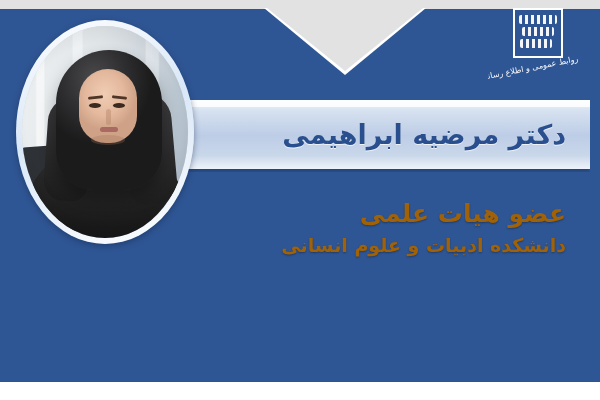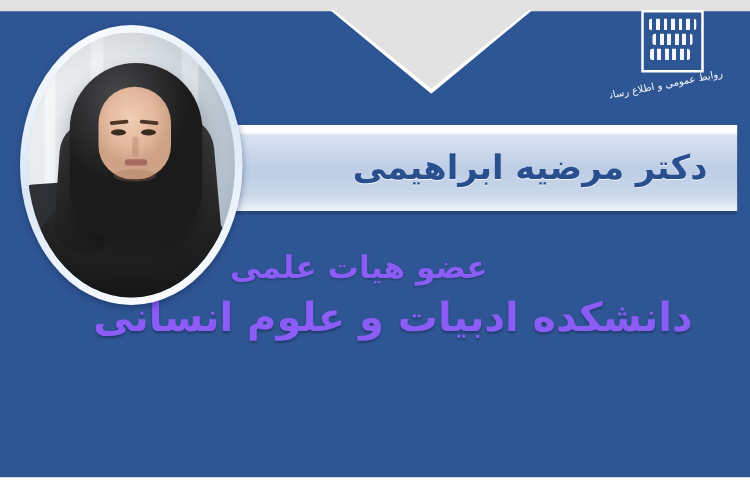--- a/index.html
+++ b/index.html
@@ -349,36 +349,36 @@
     text-align: center;
     line-height: 28px;
     opacity: 0.95;
     transform: rotate(-11deg);
     white-space: nowrap;
   }
 
   
   .subtitle {
     position: absolute;
-    left: 184px;
+    left: 196px;
     top: 196px;
     width: 370px;
     z-index: 5;
-    text-align: left;
+    text-align: right;
     direction: rtl;
-    color: #8b5cf6;
+    color: #a16207;
   }
   .subtitle-line {
     font-weight: bold;
     line-height: 1.42;
     text-shadow: 0 1px 2px rgba(10, 28, 60, 0.45);
     white-space: nowrap;
   }
   .subtitle-line.l1 { font-size: 25px; }
-  .subtitle-line.l2 { font-size: 32px; }
+  .subtitle-line.l2 { font-size: 19px; }
 </style>
 </head>
 <body>
 
 <div id="card">
 
   <div class="blue-panel"></div>
   <div class="top-strip"></div>
 
   <div class="v-notch-edge"></div>

